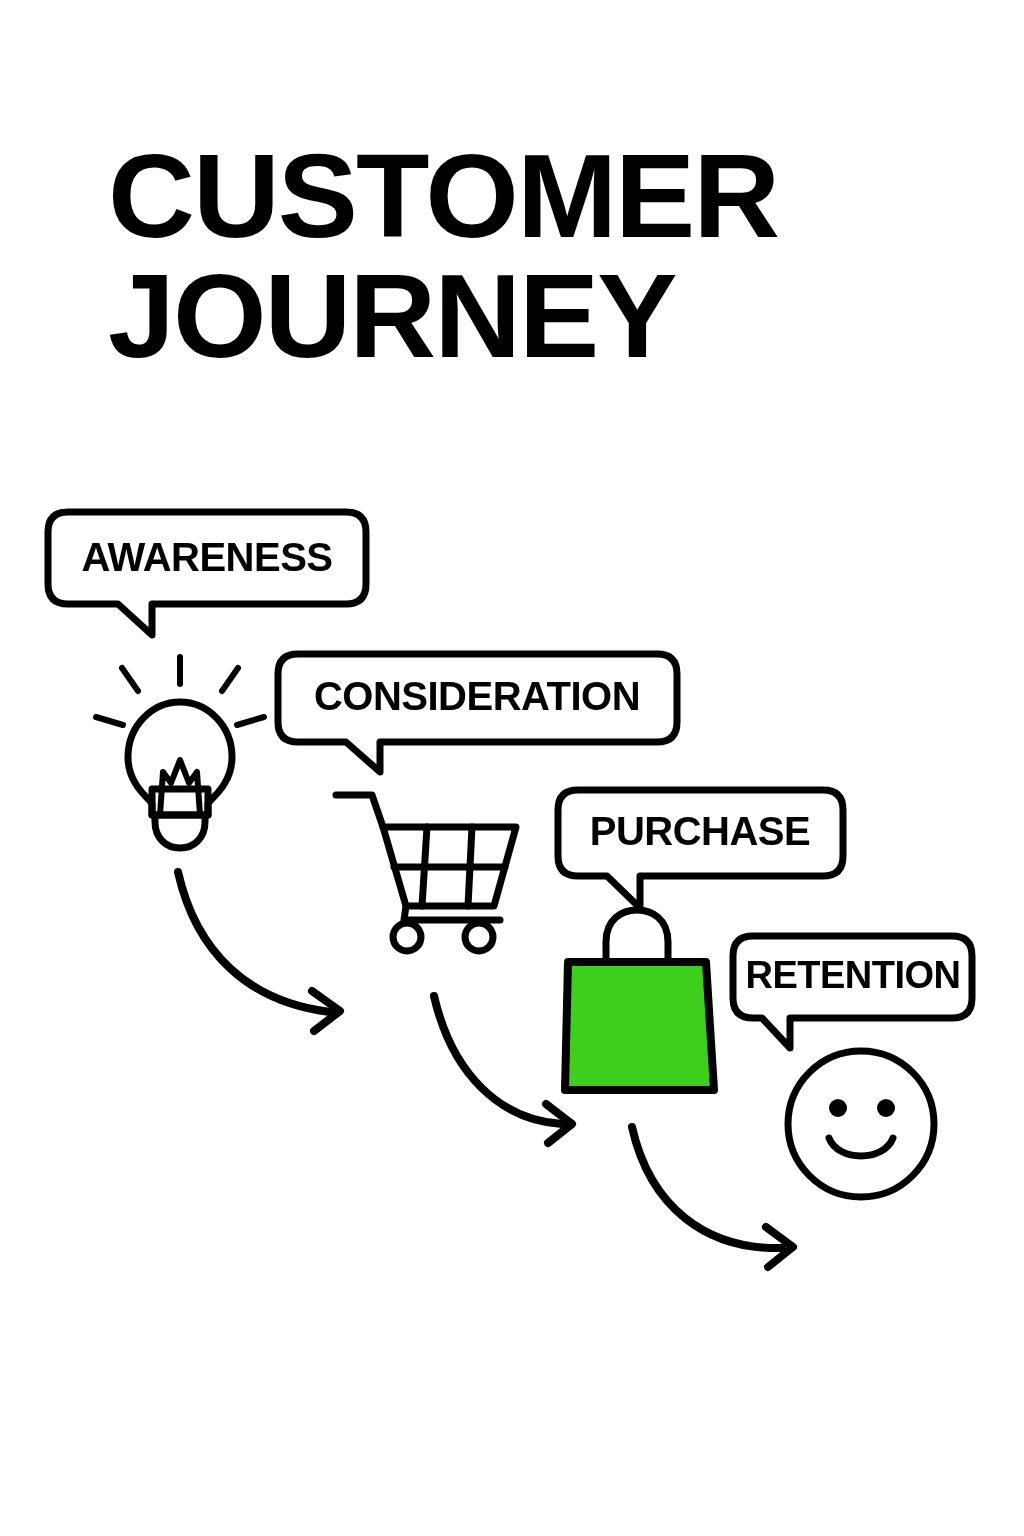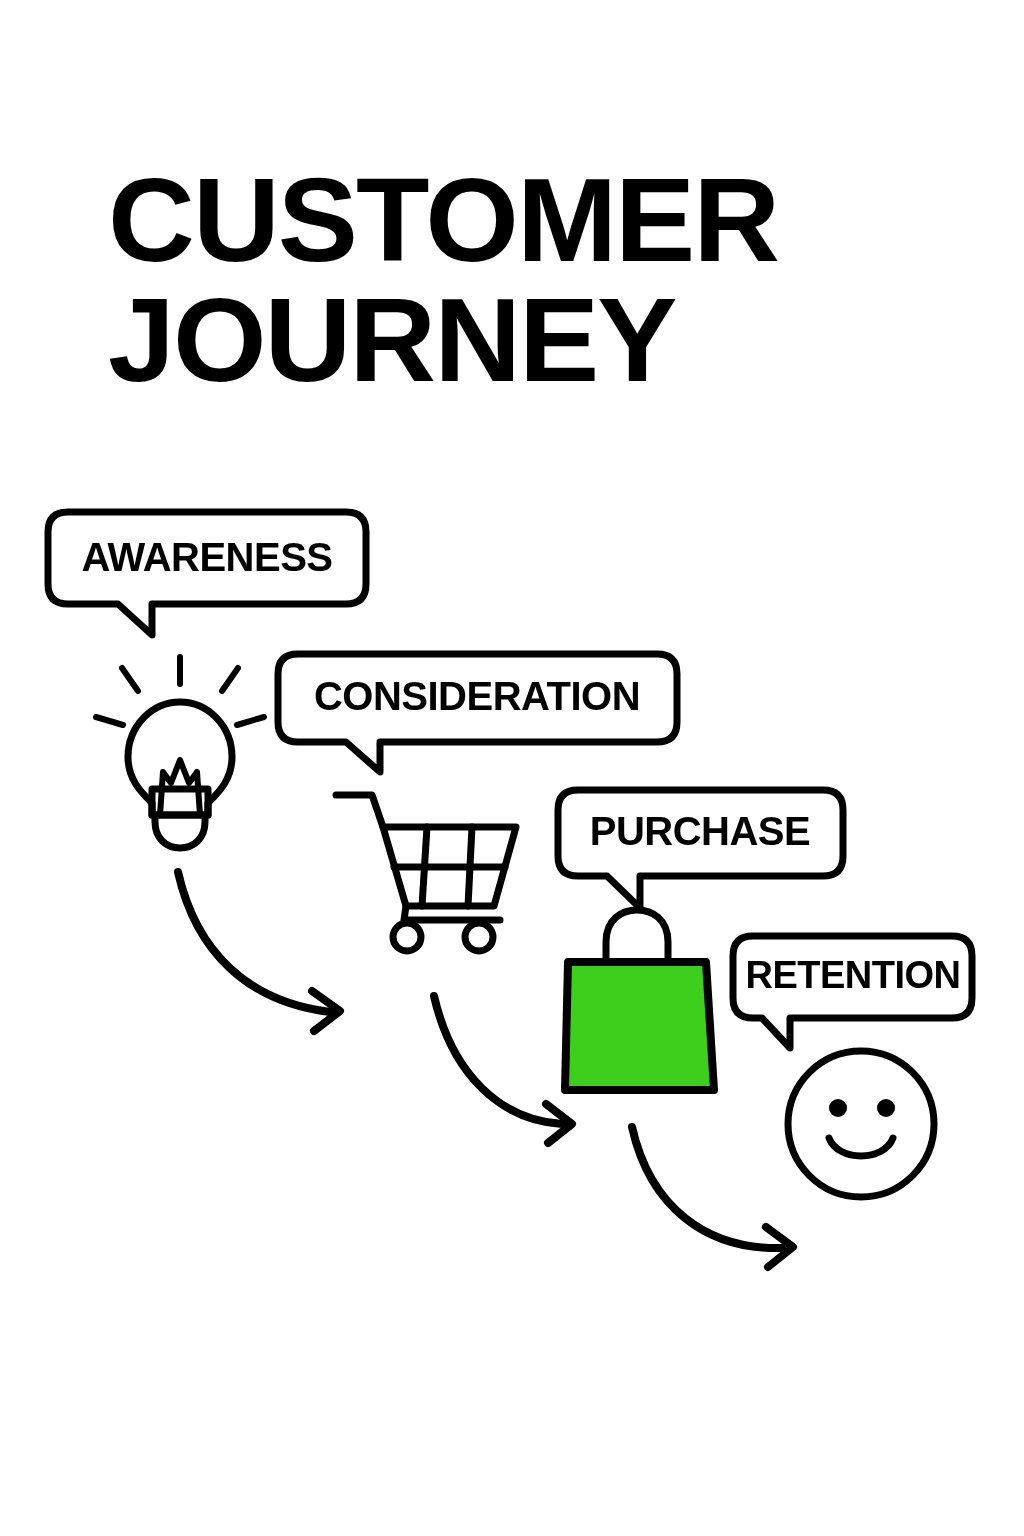--- a/index.html
+++ b/index.html
@@ -20,21 +20,20 @@
     inset: 0;
     background: #ffffff;
   }
 
   
   #title-block {
     position: absolute;
     left: 108px;
     top: 136px;
     width: 860px;
-    margin-top: 24px;
   }
   .title-line {
     font-family: "Liberation Sans", sans-serif;
     font-weight: 700;
     font-size: 118px;
     line-height: 1.02;
     letter-spacing: -2px;
     color: #000000;
     white-space: nowrap;
     transform: scaleX(1.02);

